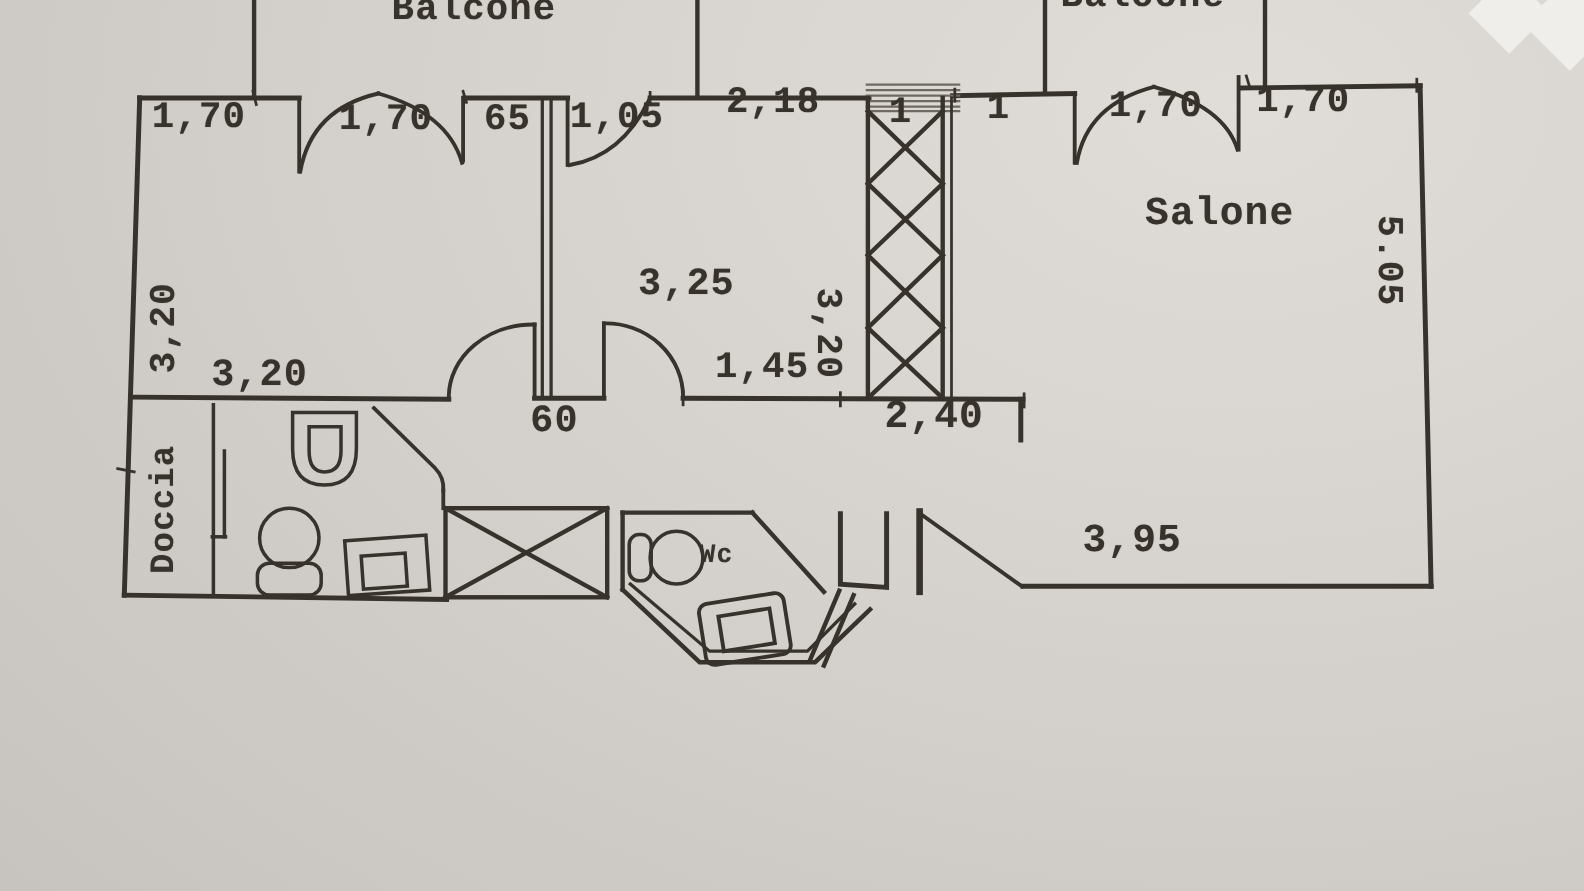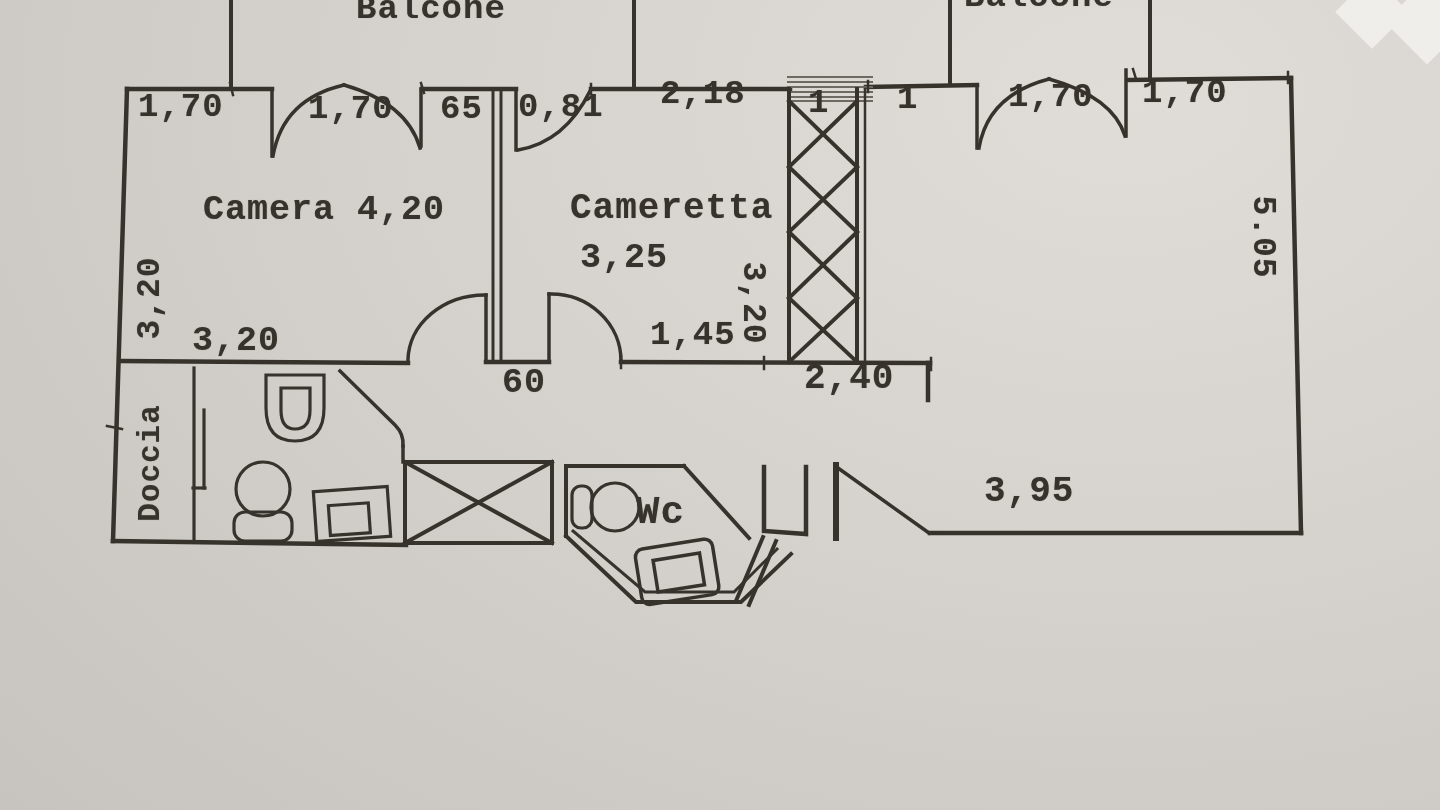--- a/index.html
+++ b/index.html
@@ -9,21 +9,21 @@
     font-family:"Liberation Mono","DejaVu Sans Mono",monospace;
   }
   .plan{position:absolute;left:0;top:0;width:1253px;height:810px;}
   svg{position:absolute;left:0;top:0;}
   .lbl{
     position:absolute;white-space:nowrap;color:#37332c;font-weight:700;
     letter-spacing:1px;line-height:1;text-shadow:0 0 1px rgba(55,51,44,.35);
   }
   .rot{transform:translate(-50%,-50%) rotate(-90deg);}
   .rot90{transform:translate(-50%,-50%) rotate(90deg);}
-  .fs30{font-size:39px}.fs31{font-size:31px}.fs33{font-size:33px}
+  .fs30{font-size:24px}.fs31{font-size:31px}.fs33{font-size:33px}
   .fs34{font-size:34px}.fs35{font-size:35px}.fs36{font-size:36px}
 </style>
 </head>
 <body>
 
 <div class="plan">
 
   <svg width="1440" height="810" viewBox="0 0 1440 810">
     <g stroke="#37332c" fill="none" stroke-linecap="square">
 
@@ -184,35 +184,34 @@
       <rect x="1408" y="-52" width="54" height="54" transform="rotate(45 1435 -25)"></rect>
     </g>
   </svg>
 
   <div class="lbl fs34" style="left:356px;top:-8px">Balcone</div>
   <div class="lbl fs34" style="left:964px;top:-20px">Balcone</div>
 
   <div class="lbl fs34" style="left:138px;top:90px">1,70</div>
   <div class="lbl fs34" style="left:308px;top:92px">1,70</div>
   <div class="lbl fs34" style="left:440px;top:92px">65</div>
-  <div class="lbl fs34" style="left:518px;top:90px">0,81</div>
+  <div class="lbl fs34" style="left:518px;top:90px">1,05</div>
   <div class="lbl fs34" style="left:660px;top:77px">2,18</div>
   <div class="lbl fs34" style="left:808px;top:86px">1</div>
   <div class="lbl fs34" style="left:897px;top:82px">1</div>
   <div class="lbl fs34" style="left:1008px;top:80px">1,70</div>
   <div class="lbl fs34" style="left:1142px;top:76px">1,70</div>
 
-  <div class="lbl fs35" style="left:203px;top:193px">Camera 4,20</div>
-  <div class="lbl fs36" style="left:570px;top:191px">Cameretta</div>
   <div class="lbl fs35" style="left:580px;top:241px">3,25</div>
+  <div class="lbl fs36" style="left:1041px;top:177px">Salone</div>
 
   <div class="lbl fs33 rot" style="left:150px;top:298px">3,20</div>
   <div class="lbl fs33 rot90" style="left:752px;top:303px">3,20</div>
   <div class="lbl fs33 rot90" style="left:1262px;top:237px">5.05</div>
   <div class="lbl fs31 rot" style="left:150px;top:463px">Doccia</div>
 
   <div class="lbl fs35" style="left:192px;top:324px">3,20</div>
-  <div class="lbl fs35" style="left:502px;top:366px">60</div>
+  <div class="lbl fs35" style="left:482px;top:366px">60</div>
   <div class="lbl fs34" style="left:650px;top:318px">1,45</div>
   <div class="lbl fs36" style="left:804px;top:361px">2,40</div>
   <div class="lbl fs36" style="left:984px;top:474px">3,95</div>
   <div class="lbl fs30" style="left:636px;top:494px">Wc</div>
 </div>
 
 </body></html>

